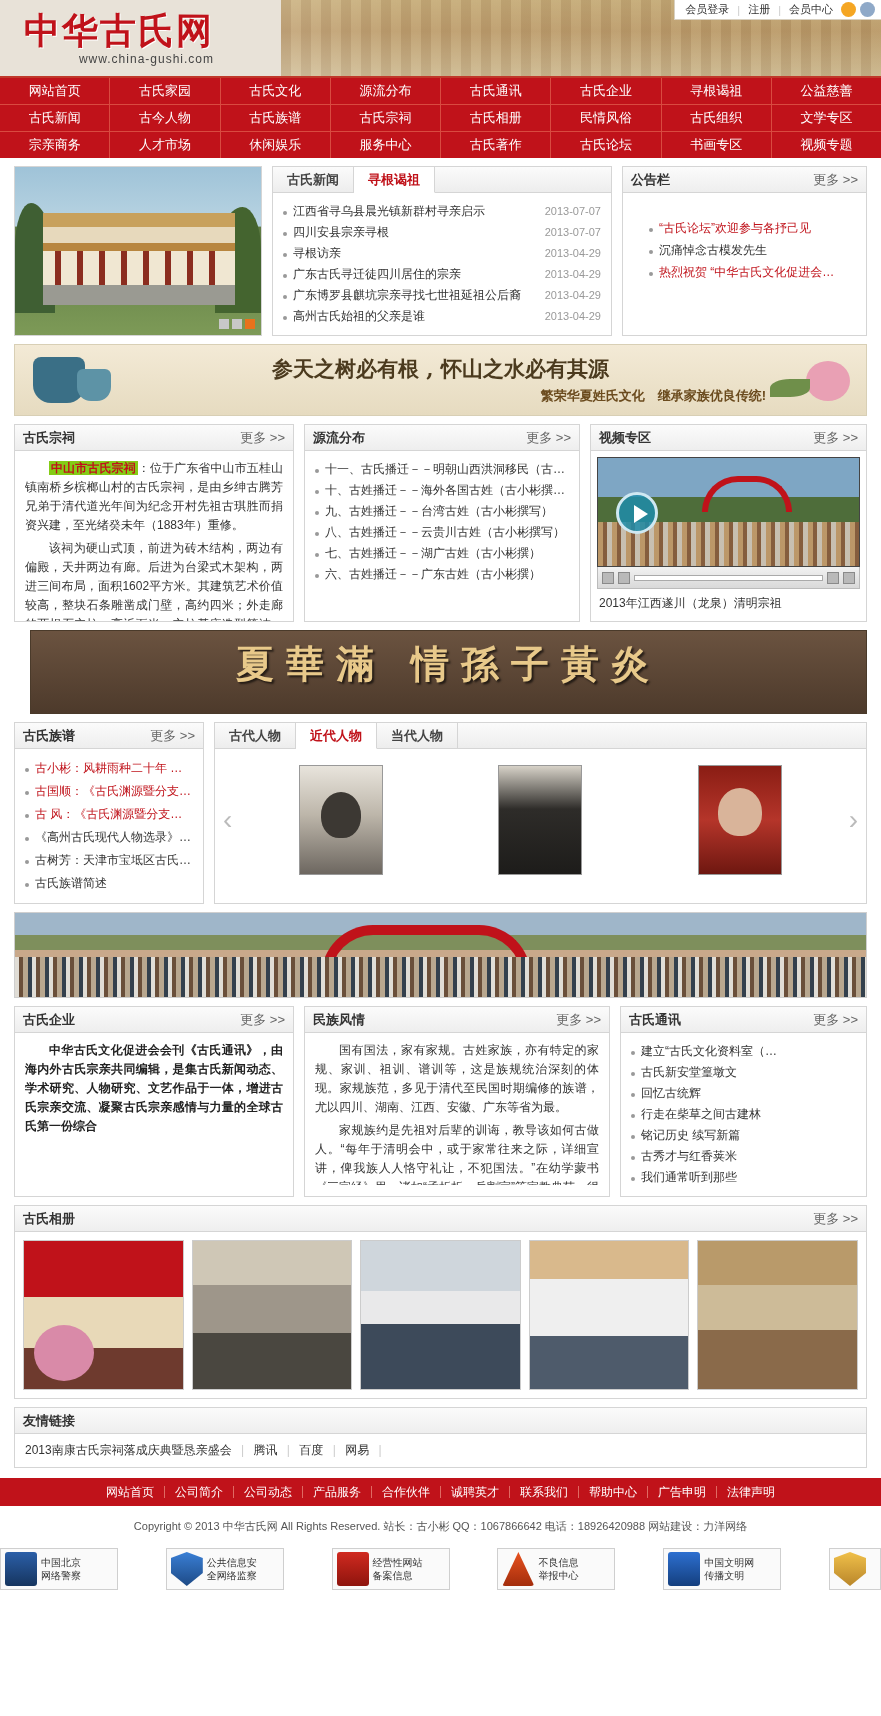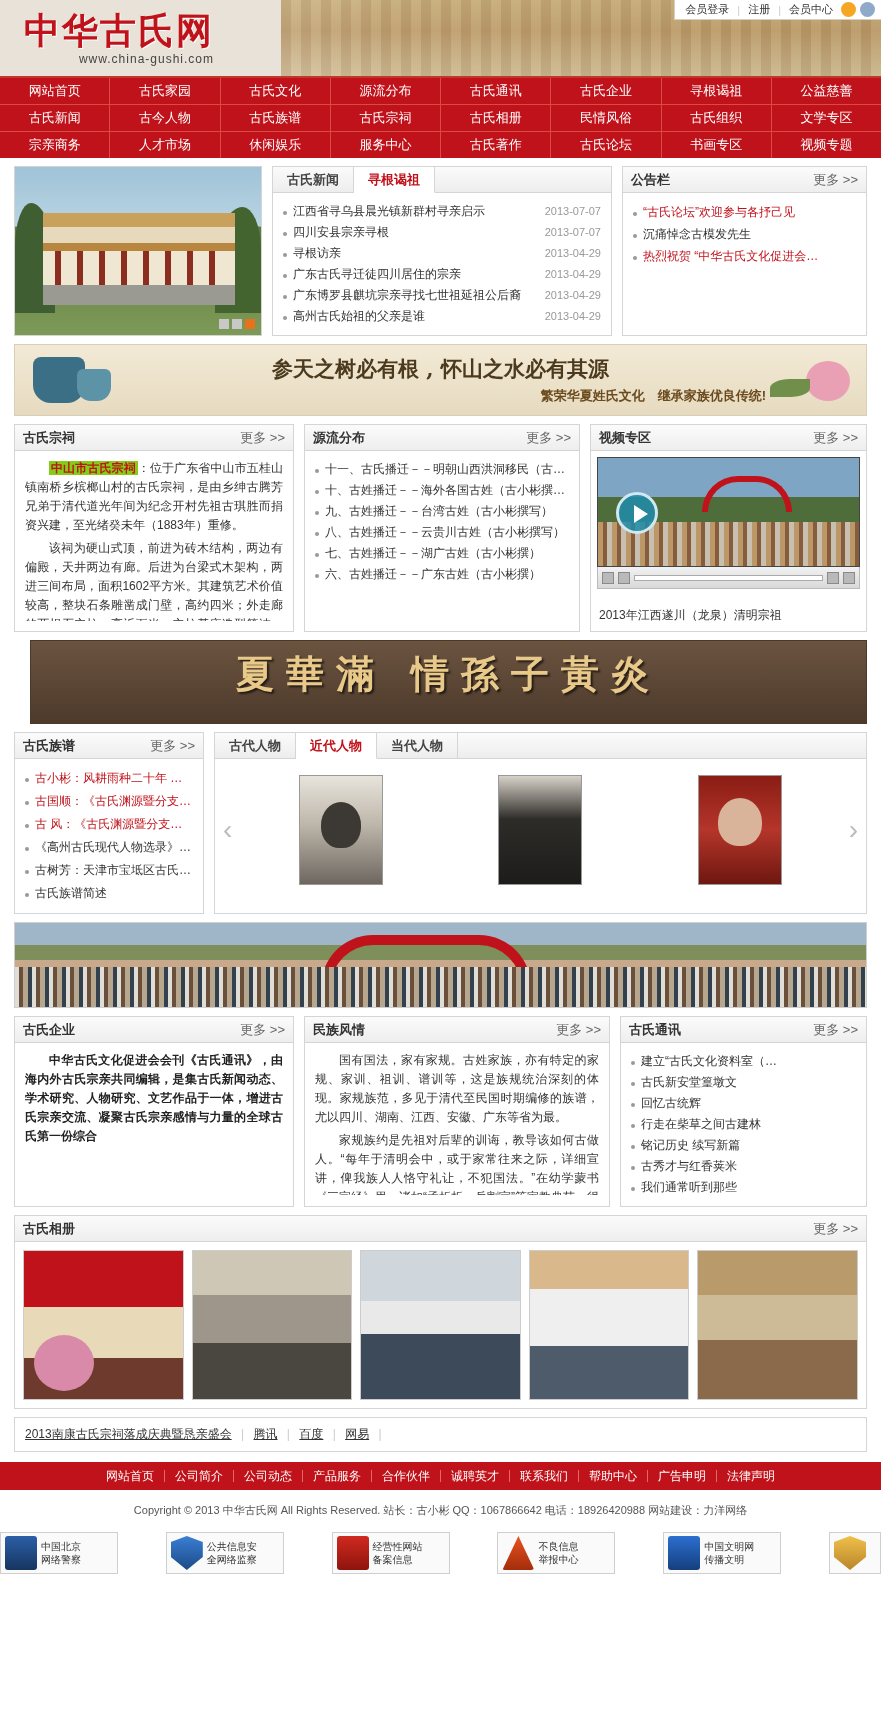--- a/index.html
+++ b/index.html
@@ -115,21 +115,21 @@
   .tab.active { background:#fff; color:#c0121a; border-bottom:1px solid #fff; margin-bottom:-1px; }
   .list { padding:8px 10px; margin:0; list-style:none; }
   .list li {
     display:flex; align-items:baseline; font-size:12px; line-height:21px; color:#333;
   }
   .list li .dot { width:4px; height:4px; border-radius:50%; background:#999; margin-right:6px; flex:none; }
   .list li .txt { flex:1; overflow:hidden; white-space:nowrap; text-overflow:ellipsis; cursor:pointer; }
   .list li .date { color:#999; font-size:11px; margin-left:8px; flex:none; }
 
   .notice-box { width:auto; flex:1; }
-  .notice-list { padding:8px 10px; margin:0; list-style:none; }
+  .notice-list { padding:8px 10px; margin:16px; list-style:none; }
   .notice-list li { font-size:12px; line-height:22px; display:flex; align-items:baseline; }
   .notice-list li .dot { width:4px;height:4px;border-radius:50%;background:#999;margin-right:6px;flex:none;}
   .notice-list li .txt { overflow:hidden; white-space:nowrap; text-overflow:ellipsis; cursor:pointer;}
   .red { color:#c0121a; }
 
   
   .banner {
     margin-top:8px; height:72px; border:1px solid #d8cfb5; position:relative; overflow:hidden;
     background:linear-gradient(180deg,#f3ead6,#e6dbc0);
   }
@@ -164,21 +164,21 @@
     background:repeating-linear-gradient(90deg,#caa36f 0 5px,#8a5f3d 5px 9px,#d8d2c4 9px 14px); opacity:.85;}
   .video-screen .arch { position:absolute; left:40%; top:18px; width:90px; height:36px; border:6px solid #c0121a; border-bottom:none; border-radius:40px 40px 0 0;}
   .play-btn {
     position:absolute; left:18px; top:34px; width:42px; height:42px; border-radius:50%;
     background:rgba(30,140,170,.85); border:3px solid #cfe8f2;
   }
   .play-btn:after{ content:""; position:absolute; left:15px; top:10px; border-left:14px solid #fff; border-top:9px solid transparent; border-bottom:9px solid transparent;}
   .video-ctrl { height:22px; background:linear-gradient(180deg,#f2f2f2,#d9d9d9); border:1px solid #bbb; border-top:none; display:flex; align-items:center; padding:0 4px; gap:4px;}
   .video-ctrl .bar { flex:1; height:6px; background:#fff; border:1px solid #aaa; }
   .video-ctrl .sq { width:12px; height:12px; background:#b9b9b9; border:1px solid #8a8a8a; }
-  .video-cap { font-size:12px; line-height:20px; padding:16px 2px 0 2px; color:#333; }
+  .video-cap { font-size:12px; line-height:20px; padding:4px 2px 0 2px; color:#333; }
 
   
   .callig {
     margin-top:8px; height:84px; border:1px solid #4a3a2a; overflow:hidden; position:relative;
     background:linear-gradient(180deg,#6b5340,#4d3a2b);
     margin-left:16px;
   }
   .callig .txt {
     position:absolute; left:0; right:0; top:8px; text-align:center;
     font-family:"DejaVu Serif", serif; font-size:38px; font-weight:bold; color:#e8c98a;
@@ -225,21 +225,21 @@
   .ph1 { background:linear-gradient(180deg,#c0121a 0 38%, #e8d9b8 38% 72%, #6e3a2e 72% 100%); }
   .ph1:after{content:"";position:absolute;left:10px;bottom:8px;width:60px;height:56px;background:#d98aa8;border-radius:50%;}
   .ph2 { background:linear-gradient(180deg,#cfc7b6 0 30%, #9e968a 30% 62%, #4a4740 62% 100%); }
   .ph3 { background:linear-gradient(180deg,#cfd6dc 0 34%, #e9e9ea 34% 56%, #3d4a5a 56% 100%); }
   .ph4 { background:linear-gradient(180deg,#d9b98c 0 26%, #efefef 26% 64%, #4e5b6b 64% 100%); }
   .ph5 { background:linear-gradient(180deg,#b99a6a 0 30%, #cdbb98 30% 60%, #8a6a4a 60% 100%); }
 
   
   .links { margin-top:8px; }
   .links-body { padding:8px 10px; font-size:12px; color:#333; }
-  .links-body span { cursor:pointer;text-decoration:underline; }
+  .links-body span { cursor:pointer; }
   .links-body .bar { color:#ccc; margin:0 6px; }
 
   
   .footbar { margin-top:10px; background:#c0121a; height:28px; display:flex; align-items:center; justify-content:center; gap:0; }
   .footbar a { color:#fff; font-size:12px; text-decoration:none; padding:0 10px; border-right:1px solid #e06a63; line-height:12px; }
   .footbar a:last-child { border-right:none; }
   .copy { text-align:center; font-size:11px; color:#555; padding:10px 0 4px 0; line-height:20px; }
   .badges { display:flex; justify-content:space-between; gap:10px; padding:8px 0 18px 0; }
   .badge { width:118px; height:42px; border:1px solid #cfcfcf; background:#fafafa; display:flex; align-items:center; padding:3px 4px; gap:4px; }
   .badge .ic { width:32px; height:34px; flex:none; border-radius:3px; }
@@ -586,20 +586,23 @@
       <div class="album-body">
         <div class="ph ph1"></div>
         <div class="ph ph2"></div>
         <div class="ph ph3"></div>
         <div class="ph ph4"></div>
         <div class="ph ph5"></div>
       </div>
     </div>
 
     <div class="panel links">
+      <div class="panel-head">
+        <span class="panel-title">友情链接</span>
+      </div>
       <div class="links-body">
         <span>2013南康古氏宗祠落成庆典暨恳亲盛会</span>
         <span class="bar">|</span>
         <span>腾讯</span>
         <span class="bar">|</span>
         <span>百度</span>
         <span class="bar">|</span>
         <span>网易</span>
         <span class="bar">|</span>
       </div>

